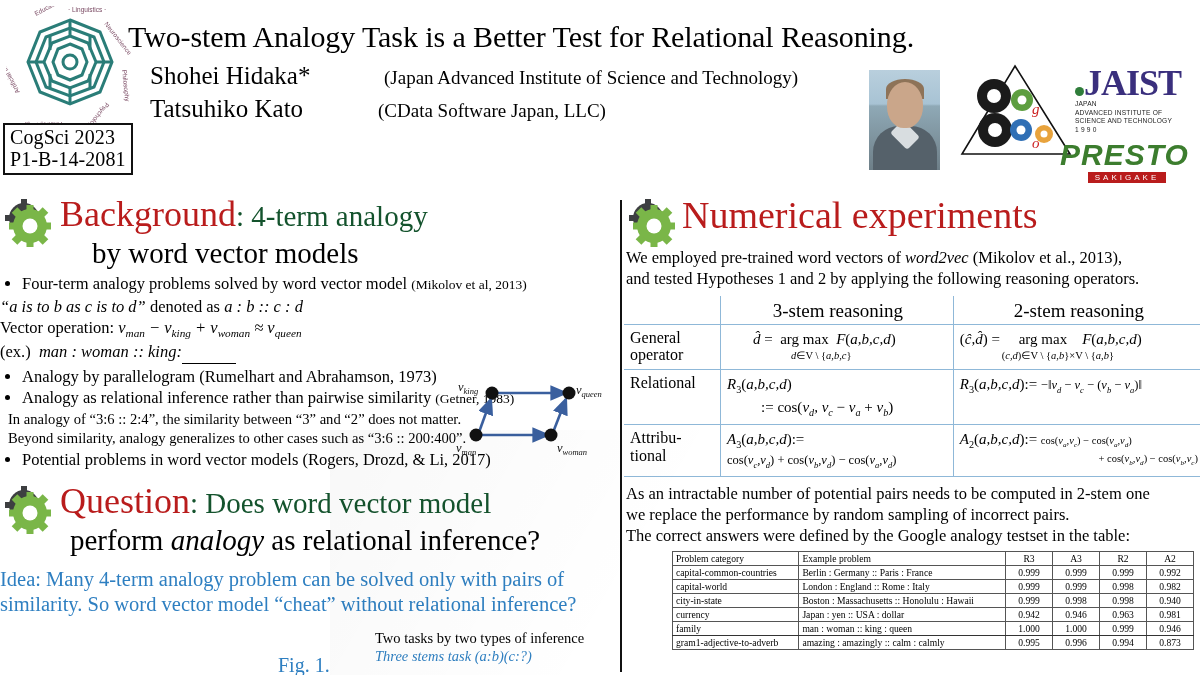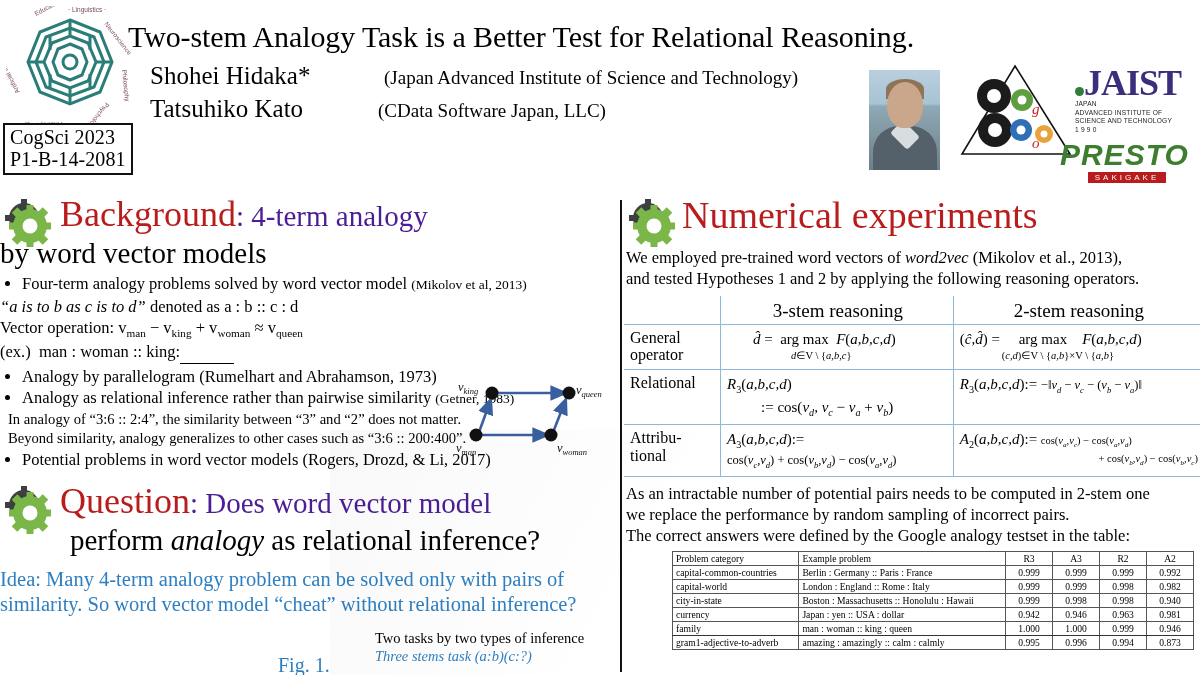--- a/index.html
+++ b/index.html
@@ -80,29 +80,29 @@
   .col-left  { position:absolute; left:0px;   top:0; width:612px; height:479px; }
   .col-right { position:absolute; left:620px; top:0; width:580px; height:479px; }
   .vdivider { position:absolute; left:620px; top:4px; width:2px; height:472px; background:#111; }
 
   
   .sec { position:relative; }
   .sec-head { position:relative; padding-left:60px; min-height:40px; }
   .gear-icon { position:absolute; left:2px; top:2px; width:54px; height:50px; }
   .sec-title { font-size:36px; line-height:1.0; }
   .sec-title .kw { color:#b91c1c; }
-  .sec-title .rest { color:#4c1d95; font-size:29px; }
-  .sec-sub2 { font-size:29px; line-height:1.14; margin-top:1px; }
+  .sec-title .rest { color:#14532d; font-size:29px; }
+  .sec-sub2 { font-size:29px; line-height:1.14; padding-left:92px; margin-top:1px; }
 
   .bul { font-size:16.5px; line-height:1.26; margin:4px 0 0 0; }
   .bul ul { margin:0; padding-left:22px; }
   .bul li { margin-bottom:1px; }
   .small-cite { font-size:13.5px; }
   .ital { font-style:italic; }
-  .mathi { font-family:"Liberation Serif", serif; }
+  .mathi { font-style:italic; font-family:"Liberation Serif", serif; }
   .plain-line { font-size:16.5px; line-height:1.3; }
   .indent-line { font-size:14.6px; line-height:1.3; padding-left:8px; }
 
   sub { font-size:0.68em; }
 
   .fig-parallel { position:absolute; right:4px; top:104px; width:152px; height:78px; }
 
   .idea {
     color:#2e7fc1; font-size:20.5px; line-height:1.22; margin-top:10px;
   }

